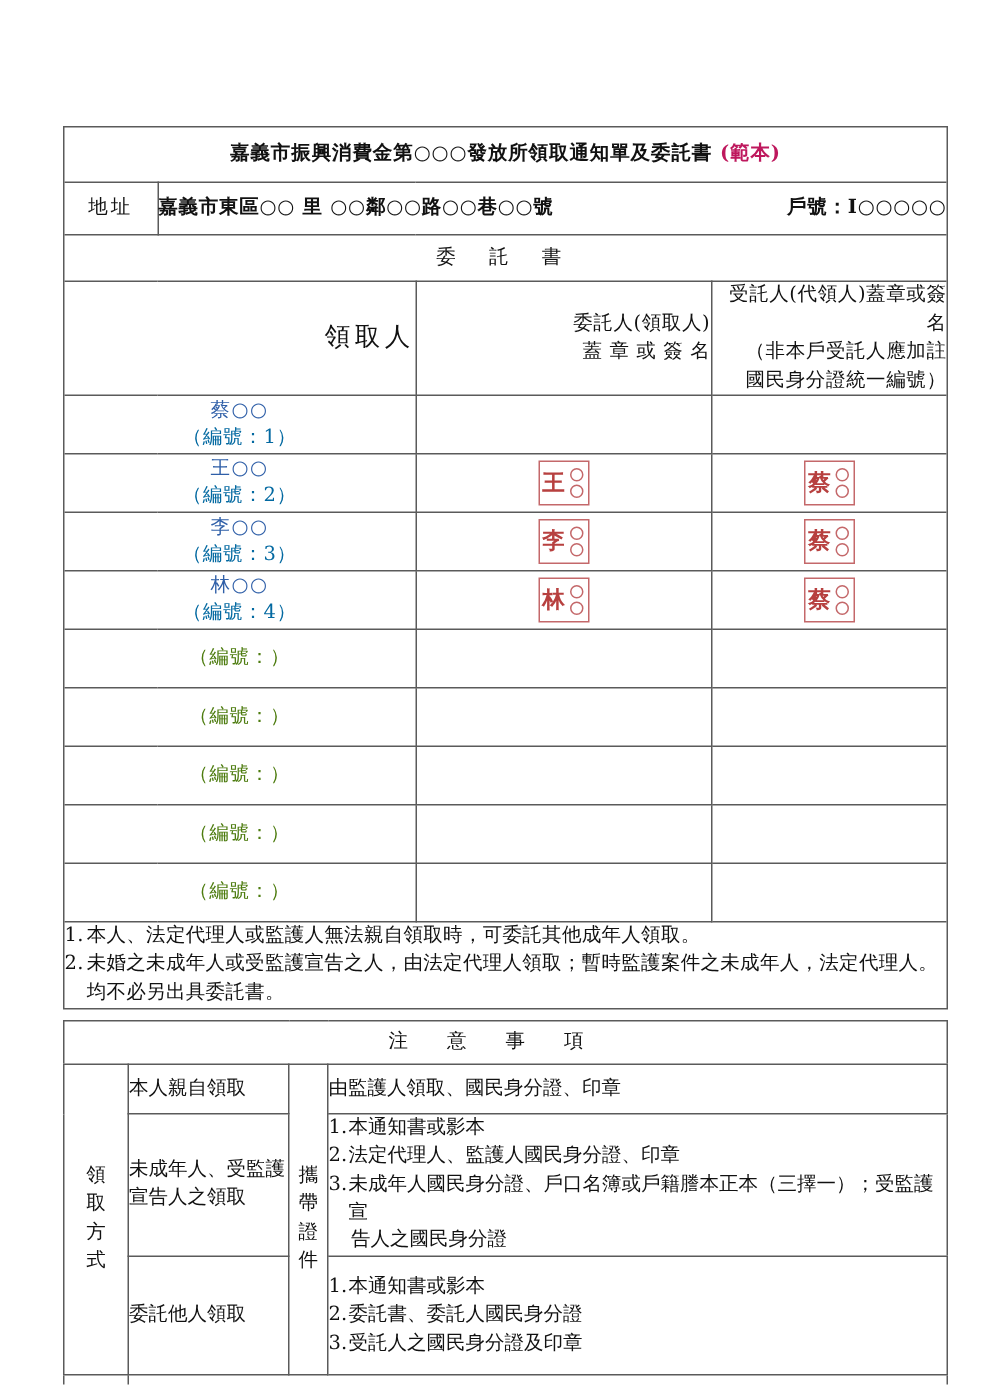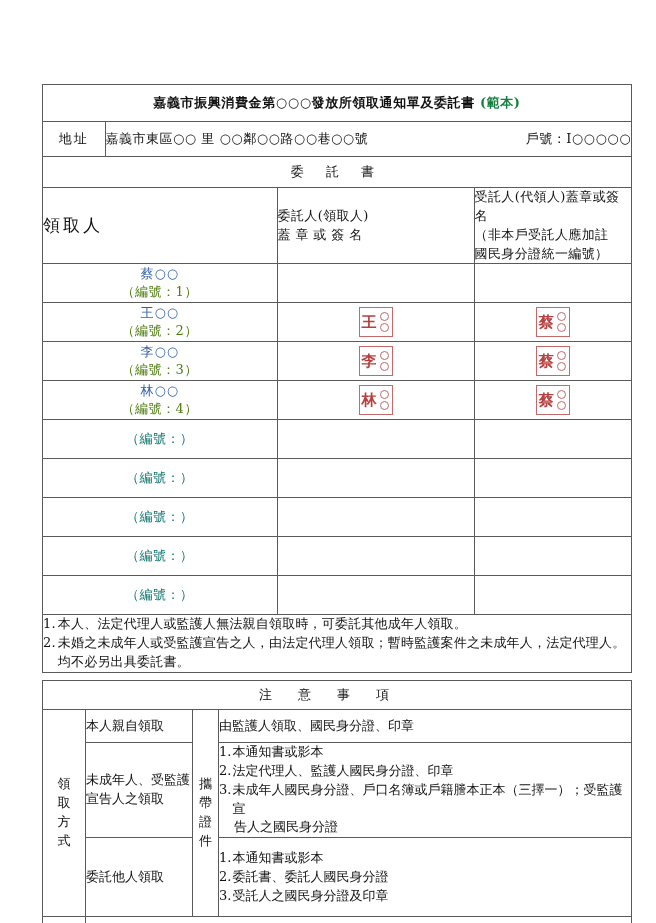--- a/index.html
+++ b/index.html
@@ -46,35 +46,36 @@
 
   
   .title-row td {
     height: 36px;
     text-align: center;
     font-size: 16.5px;
     font-weight: bold;
     letter-spacing: 0.6px;
     padding: 4px 0 6px 0;
   }
-  .sample-mark { color: #15803d; }
+  .sample-mark { color: #be185d; }
 
   
   .addr-label {
     width: 62px;
     text-align: center;
     font-size: 14px;
     letter-spacing: 2px;
   }
   .addr-row td { height: 34px; }
   .addr-body {
     padding-left: 9px;
     padding-right: 9px;
     font-size: 14.5px;
     position: relative;
+    font-weight: bold;
   }
   .addr-flex {
     display: flex;
     justify-content: space-between;
     align-items: center;
     width: 100%;
   }
   .addr-text { white-space: nowrap; letter-spacing: 0.5px; }
   .hh-text  { white-space: nowrap; letter-spacing: 0.5px; }
 
@@ -82,39 +83,39 @@
   .banner-row td {
     height: 30px;
     text-align: center;
     font-size: 15px;
     letter-spacing: 9px;
     padding-left: 9px;
   }
 
   
   .hdr td {
-    text-align: left;
+    text-align: right;
     height: 66px;
     font-size: 13.5px;
     line-height: 1.55;
     letter-spacing: 0.4px;
   }
   .hdr .hdr-main { font-size: 17px; letter-spacing: 3px; }
 
   
   .prow td { height: 38px; }
   .recv-cell {
     text-align: center;
     font-size: 13.5px;
     line-height: 1.35;
     padding: 2px 0 3px 0;
   }
   .recv-name  { color: #2f5fa8; letter-spacing: 1px; }
-  .recv-id    { color: #0f766e; letter-spacing: 0.5px; }
-  .recv-id.blue { color: #4d7c0f; text-align: center; }
+  .recv-id    { color: #4d7c0f; letter-spacing: 0.5px; }
+  .recv-id.blue { color: #0369a1; text-align: center; }
   .seal-cell  { text-align: center; }
 
   
   .seal {
     display: inline-block;
     border: 1.6px solid #c4686a;
     width: 34px;
     height: 30px;
     box-sizing: border-box;
     position: relative;

